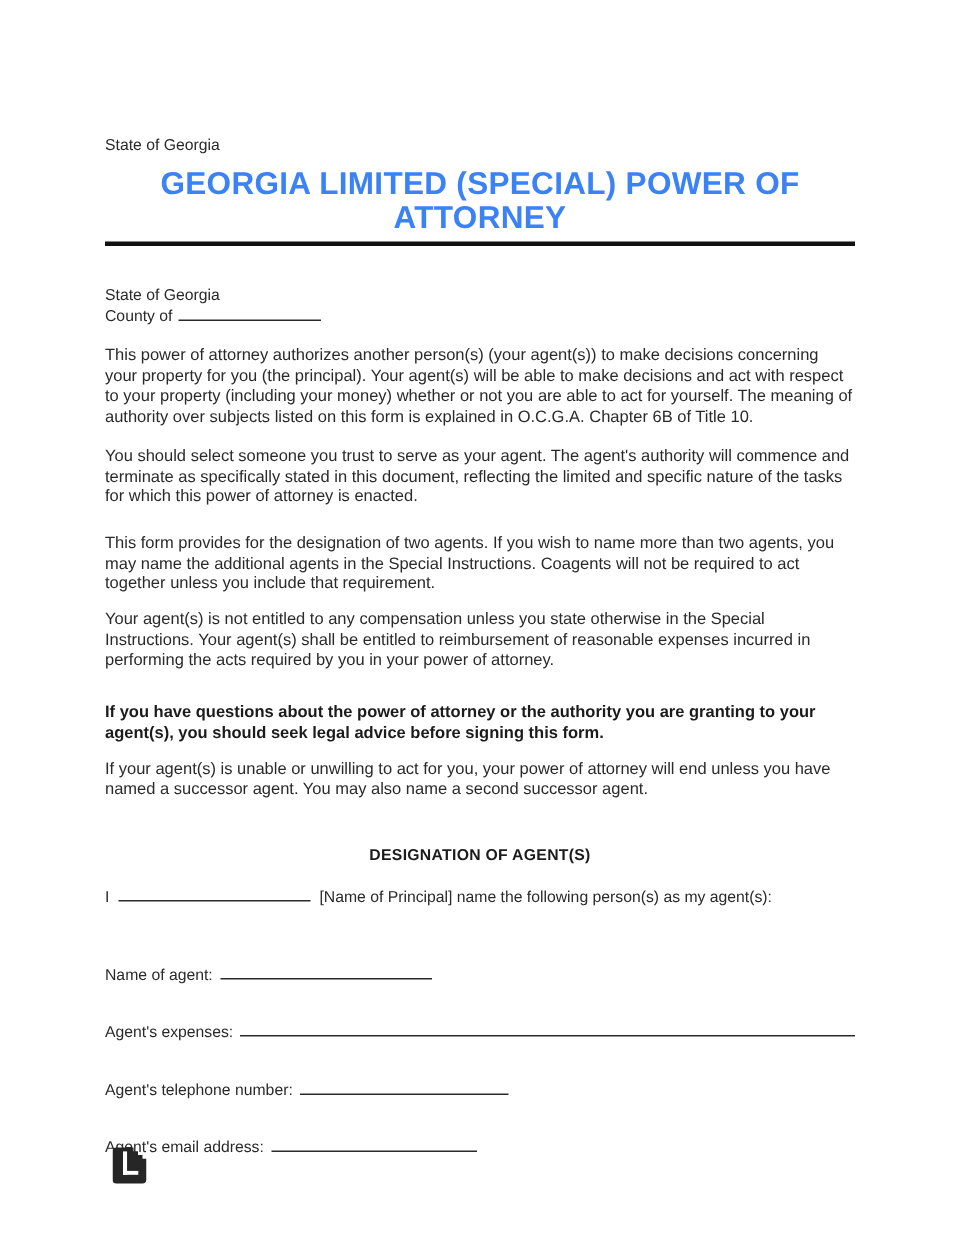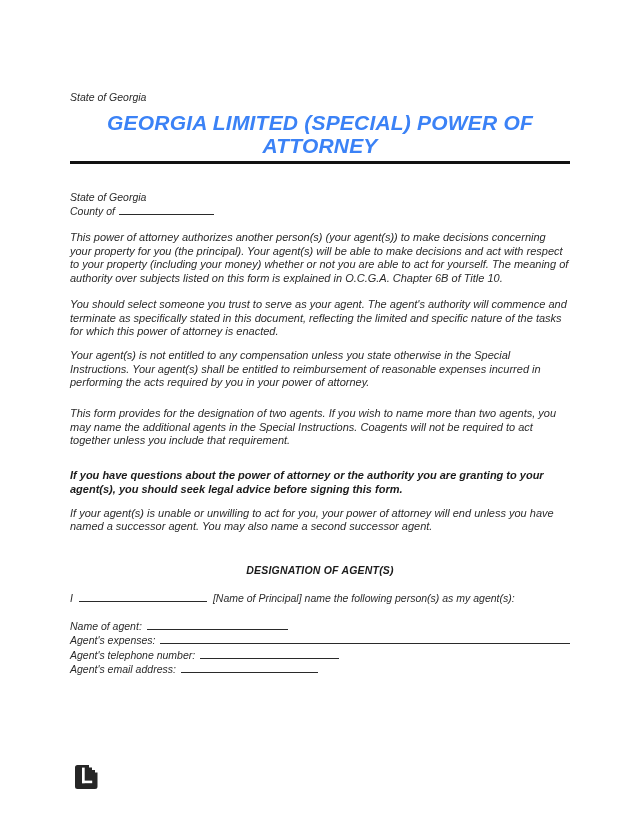--- a/index.html
+++ b/index.html
@@ -8,21 +8,20 @@
     width: 640px; height: 828px;
     font-family: "Liberation Sans", "DejaVu Sans", sans-serif;
     color: #1f1f1f;
     position: relative;
     overflow: hidden;
   }
   .page {
     position: relative;
     width: 640px; height: 828px;
     background: #ffffff;
-    font-style: italic;
   }
   .content {
     padding: 91px 70px 0 70px;
   }
   .top-label {
     font-size: 10.5px;
     line-height: 12px;
     color: #2a2a2a;
   }
   .doc-title {
@@ -82,21 +81,21 @@
   .blank-county { width: 95px; margin-left: 4px; }
   .blank-principal { width: 128px; margin-left: 6px; margin-right: 6px; }
   .fields { margin-top: 14px; }
   .field-row {
     font-size: 10.5px;
     line-height: 14.5px;
     color: #2a2a2a;
     display: flex;
     align-items: baseline;
   }
-  .field-row .label { white-space: nowrap; }
+  .field-row .label { white-space: nowrap; margin-top: 24px; }
   .blank-name  { width: 141px; margin-left: 5px; }
   .blank-addr  { flex: 1 1 auto; margin-left: 5px; }
   .blank-tel   { width: 139px; margin-left: 5px; }
   .blank-email { width: 137px; margin-left: 5px; }
   .logo {
     position: absolute;
     left: 75px;
     top: 764px;
     width: 24px;
     height: 27px;
@@ -113,22 +112,22 @@
     <div class="doc-title">GEORGIA LIMITED (SPECIAL) POWER OF ATTORNEY</div>
     <hr class="title-divider">
 
     <div class="state-county">
       <div>State of Georgia</div>
       <div><span>County of</span><span class="blank blank-county"></span></div>
     </div>
 
     <div class="para first">This power of attorney authorizes another person(s) (your agent(s)) to make decisions concerning your property for you (the principal). Your agent(s) will be able to make decisions and act with respect to your property (including your money) whether or not you are able to act for yourself. The meaning of authority over subjects listed on this form is explained in O.C.G.A. Chapter 6B of Title 10.</div>
     <div class="para" style="margin-top:12px;">You should select someone you trust to serve as your agent. The agent's authority will commence and terminate as specifically stated in this document, reflecting the limited and specific nature of the tasks for which this power of attorney is enacted.</div>
+    <div class="para" style="margin-top:17px;">This form provides for the designation of two agents. If you wish to name more than two agents, you may name the additional agents in the Special Instructions. Coagents will not be required to act together unless you include that requirement.</div>
     <div class="para" style="margin-top:10px;">Your agent(s) is not entitled to any compensation unless you state otherwise in the Special Instructions. Your agent(s) shall be entitled to reimbursement of reasonable expenses incurred in performing the acts required by you in your power of attorney.</div>
-    <div class="para" style="margin-top:17px;">This form provides for the designation of two agents. If you wish to name more than two agents, you may name the additional agents in the Special Instructions. Coagents will not be required to act together unless you include that requirement.</div>
     <div class="para bold">If you have questions about the power of attorney or the authority you are granting to your agent(s), you should seek legal advice before signing this form.</div>
     <div class="para" style="margin-top:10px;">If your agent(s) is unable or unwilling to act for you, your power of attorney will end unless you have named a successor agent. You may also name a second successor agent.</div>
 
     <div class="section-heading">DESIGNATION OF AGENT(S)</div>
 
     <div class="principal-line"><span>I</span><span class="blank blank-principal"></span><span>[Name of Principal] name the following person(s) as my agent(s):</span></div>
 
     <div class="fields">
       <div class="field-row">
         <span class="label">Name of agent:</span>

